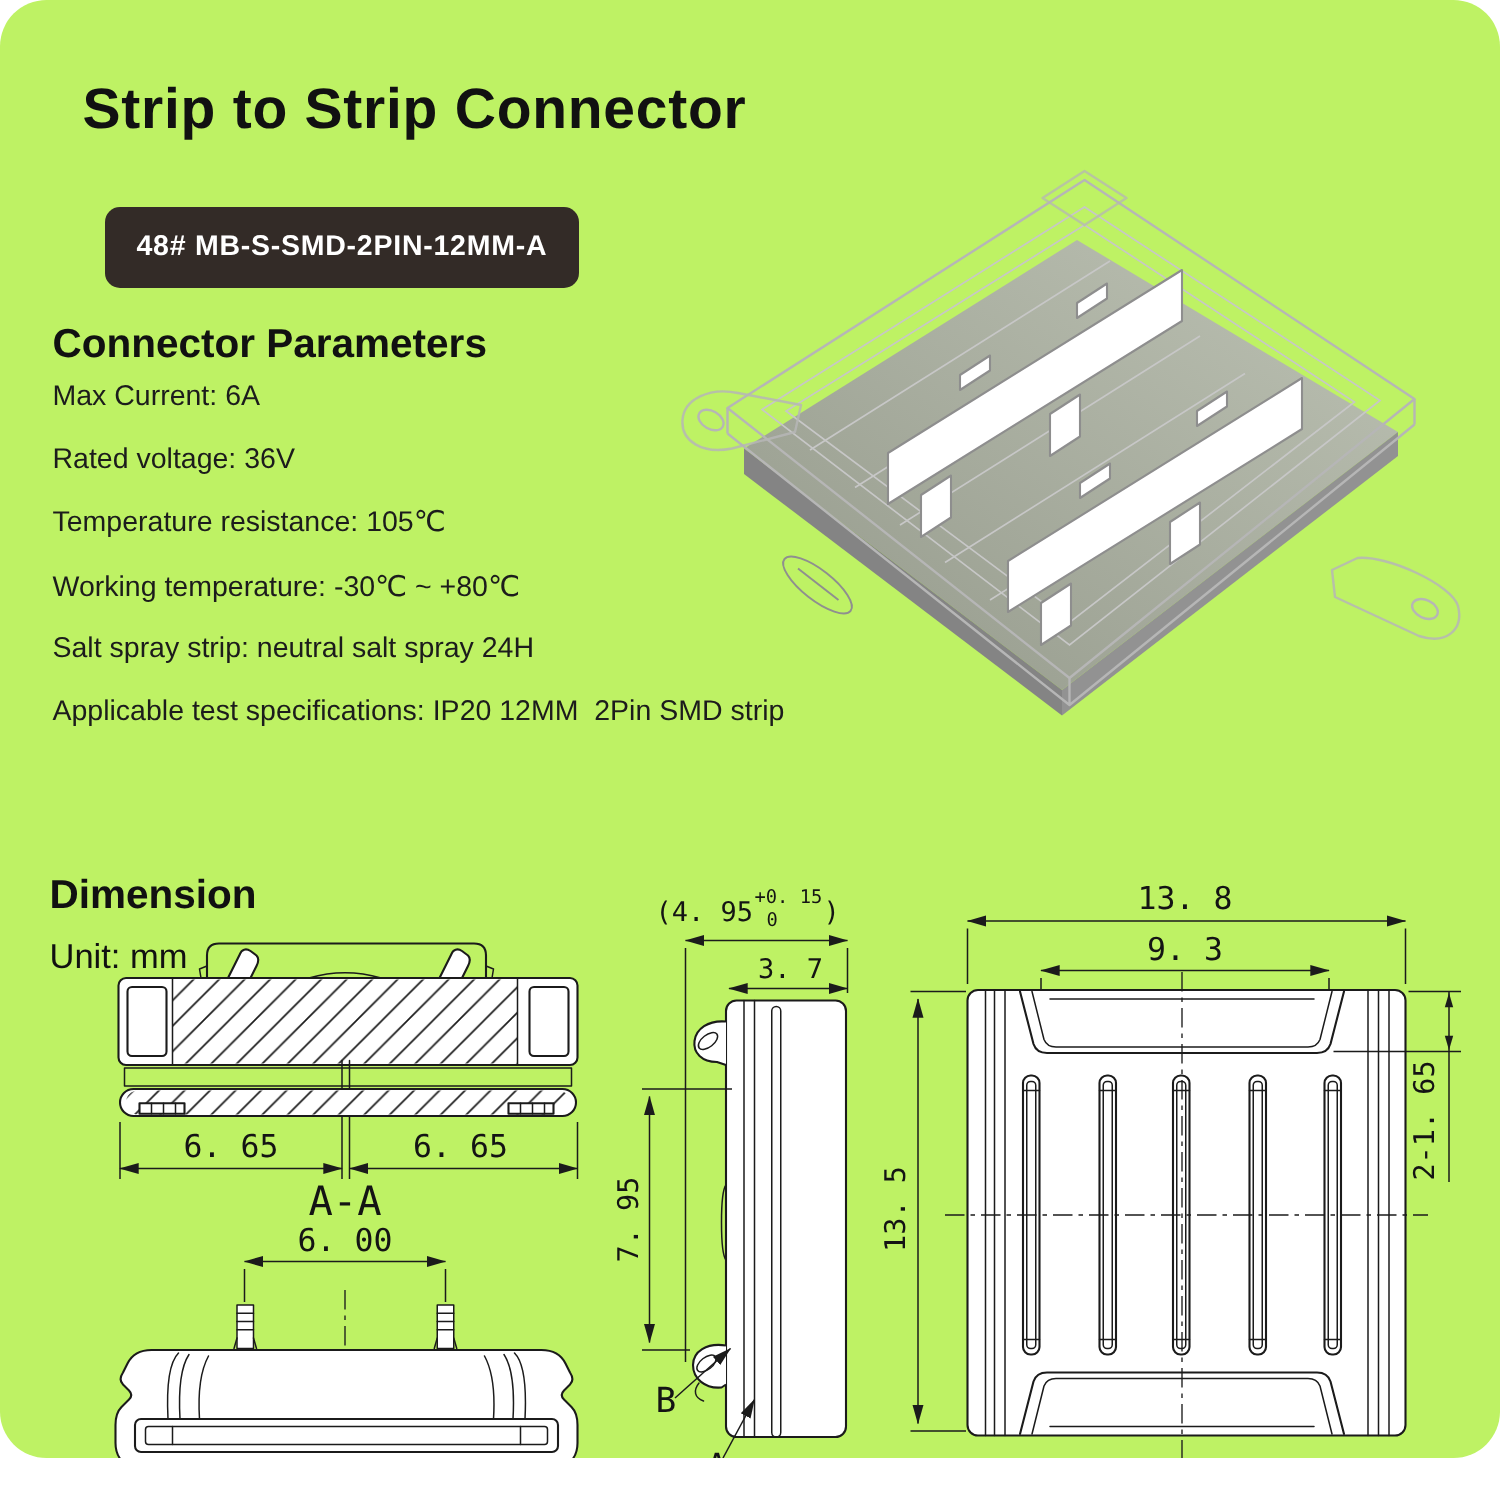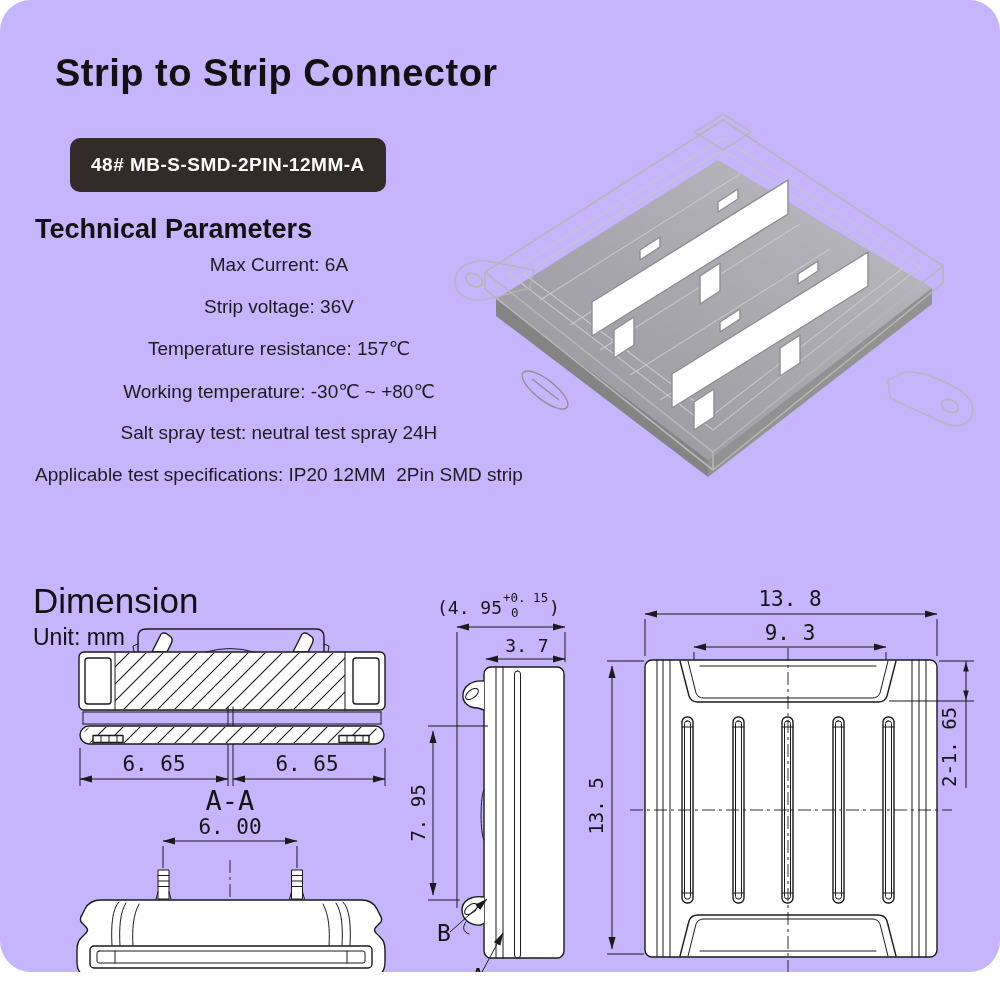--- a/index.html
+++ b/index.html
@@ -1,53 +1,53 @@
 <!DOCTYPE html>
 <html><head>
 <meta charset="utf-8">
 <style>
   html,body{margin:0;padding:0;background:#fff;}
-  .stage{position:relative;width:1000px;height:972px;background:#c4b5fd;overflow:hidden;
+  .stage{position:relative;width:1000px;height:972px;background:#bef264;overflow:hidden;
          font-family:"Liberation Sans","DejaVu Sans",sans-serif;color:#111;border-radius:31px;}
   .abs{position:absolute;}
   .page-title{left:55px;top:52px;font-size:38px;font-weight:bold;letter-spacing:.5px;color:#111;}
   .model-badge{left:70px;top:138px;height:54px;line-height:54px;padding:0 21px;
                background:#332b27;color:#fff;font-size:19px;font-weight:bold;
                border-radius:10px;letter-spacing:.5px;}
   .tech-heading{left:35px;top:214px;font-size:27px;font-weight:bold;color:#111;}
-  .param-list{left:35px;top:254px;font-size:19px;color:#1c1c1c;text-align:center;}
+  .param-list{left:35px;top:254px;font-size:19px;color:#1c1c1c;}
   .param-list div{margin-bottom:19.5px;white-space:pre;}
-  .dim-heading{left:33px;top:581px;font-size:35px;font-weight:normal;}
+  .dim-heading{left:33px;top:581px;font-size:27px;font-weight:bold;}
   .unit-label{left:33px;top:624px;font-size:23px;}
   svg{position:absolute;overflow:visible;}
   .k{stroke:#1b1b1b;fill:none;stroke-width:1.4;stroke-linejoin:round;stroke-linecap:round;}
   .kf{stroke:#1b1b1b;fill:#fff;stroke-width:1.4;stroke-linejoin:round;}
   .thin{stroke-width:1;}
   .dim{stroke:#1b1b1b;stroke-width:1;fill:none;}
   .cl{stroke:#1b1b1b;stroke-width:.9;fill:none;stroke-dasharray:13 4 3 4;}
   .dt{font-family:"DejaVu Sans Mono","Liberation Mono",monospace;fill:#141414;}
   .g1{stroke:#b6b6b6;fill:none;stroke-width:1.6;stroke-linejoin:round;}
   .g2{stroke:#c7c7c7;fill:none;stroke-width:1.1;}
   .gw{stroke:#8e8e8e;fill:#ffffff;stroke-width:1.4;stroke-linejoin:round;}
 </style>
 </head>
 <body>
 
 <div class="stage">
 
   <div class="abs page-title">Strip to Strip Connector</div>
   <div class="abs model-badge">48# MB-S-SMD-2PIN-12MM-A</div>
-  <div class="abs tech-heading">Technical Parameters</div>
+  <div class="abs tech-heading">Connector Parameters</div>
 
   <div class="abs param-list">
     <div>Max Current: 6A</div>
-    <div>Strip voltage: 36V</div>
-    <div>Temperature resistance: 157℃</div>
+    <div>Rated voltage: 36V</div>
+    <div>Temperature resistance: 105℃</div>
     <div>Working temperature: -30℃ ~ +80℃</div>
-    <div>Salt spray test: neutral test spray 24H</div>
+    <div>Salt spray strip: neutral salt spray 24H</div>
     <div>Applicable test specifications: IP20 12MM  2Pin SMD strip</div>
   </div>
 
   <div class="abs dim-heading">Dimension</div>
   <div class="abs unit-label">Unit: mm</div>
 
   <svg style="left:445px;top:90px" width="555" height="410" viewBox="445 90 555 410">
     <defs>
       <linearGradient id="baseGrad" x1="0" y1="1" x2="1" y2="0">
         <stop offset="0" stop-color="#8f8f8f"></stop>

